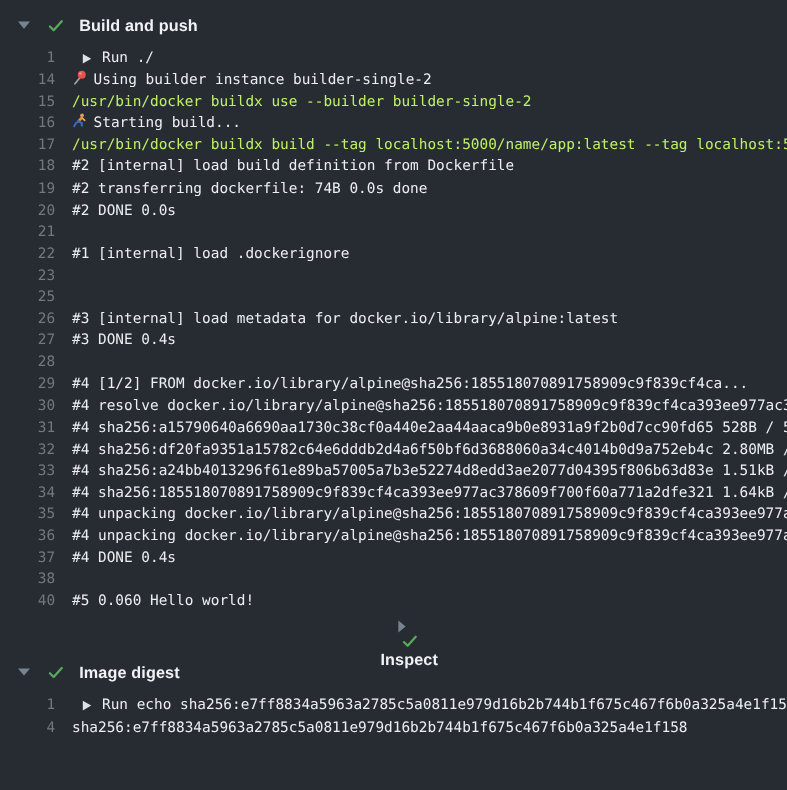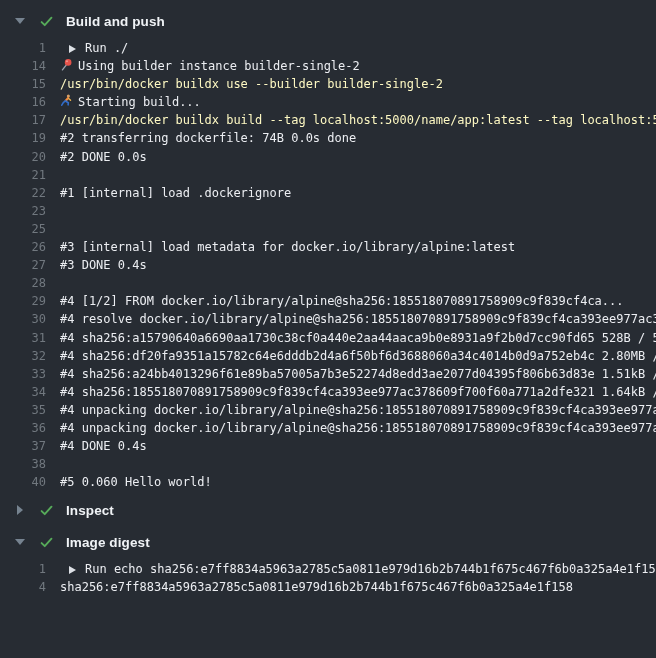--- a/index.html
+++ b/index.html
@@ -12,21 +12,21 @@
   .log-root { width: 656px; }
 
   
   .section-header {
     display: flex; align-items: center;
     height: 22px;
     padding-left: 14px;
     cursor: pointer;
   }
   .section:nth-child(1) .section-header { margin-top: 10px; }
-  .section:nth-child(2) .section-header { margin-top: 8px; }
+  .section:nth-child(2) .section-header { margin-top: 8px; flex-direction: column; }
   .section:nth-child(3) .section-header { margin-top: 10px; }
 
   .chevron { width: 12px; display: inline-flex; justify-content: center; flex: none; }
   .chevron .tri-down {
     width: 0; height: 0;
     border-left: 5px solid transparent; border-right: 5px solid transparent;
     border-top: 6px solid #768390;
   }
   .chevron .tri-right {
     width: 0; height: 0;
@@ -51,21 +51,21 @@
     font-size: 12px;
     white-space: pre;
   }
   .gutter {
     width: 46px; flex: none;
     text-align: right;
     color: #71787f;
     cursor: pointer;
   }
   .line-text { margin-left: 14px; color: #eceef2; overflow: hidden; text-align: right; }
-  .line-text.cmd { color: #fef9c3; }
+  .line-text.cmd { color: #bef264; }
 
   .inline-icon { display: inline-flex; vertical-align: -1px; margin-right: 5px; }
   .run-expander {
     display: inline-block;
     width: 0; height: 0;
     border-top: 4.5px solid transparent; border-bottom: 4.5px solid transparent;
     border-left: 7px solid #dde1e6;
     margin: 0 9px 0 9px;
     vertical-align: -1px;
     cursor: pointer;
@@ -120,20 +120,24 @@
           <path d="M6.8 8.6 L4.2 10.4 L2.2 13.8" stroke="#316dca" stroke-width="2" fill="none" stroke-linecap="round" stroke-linejoin="round"></path>
         </svg>
       </span><span class="text-content">Starting build...</span></span>
   </div>
 
   <div class="log-line">
     <span class="gutter">17</span>
     <span class="line-text cmd"><span class="text-content">/usr/bin/docker buildx build --tag localhost:5000/name/app:latest --tag localhost:5000/</span></span>
   </div>
 
+  <div class="log-line">
+    <span class="gutter">18</span>
+    <span class="line-text"><span class="text-content">#2 [internal] load build definition from Dockerfile</span></span>
+  </div>
 
   <div class="log-line">
     <span class="gutter">19</span>
     <span class="line-text"><span class="text-content">#2 transferring dockerfile: 74B 0.0s done</span></span>
   </div>
 
   <div class="log-line">
     <span class="gutter">20</span>
     <span class="line-text"><span class="text-content">#2 DONE 0.0s</span></span>
   </div>

